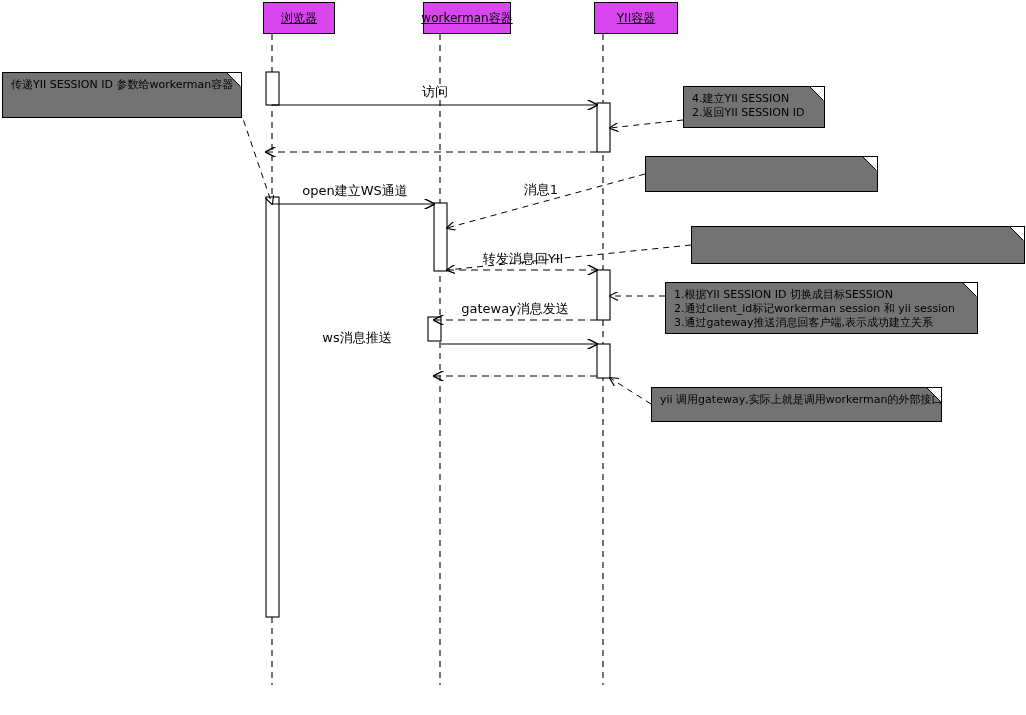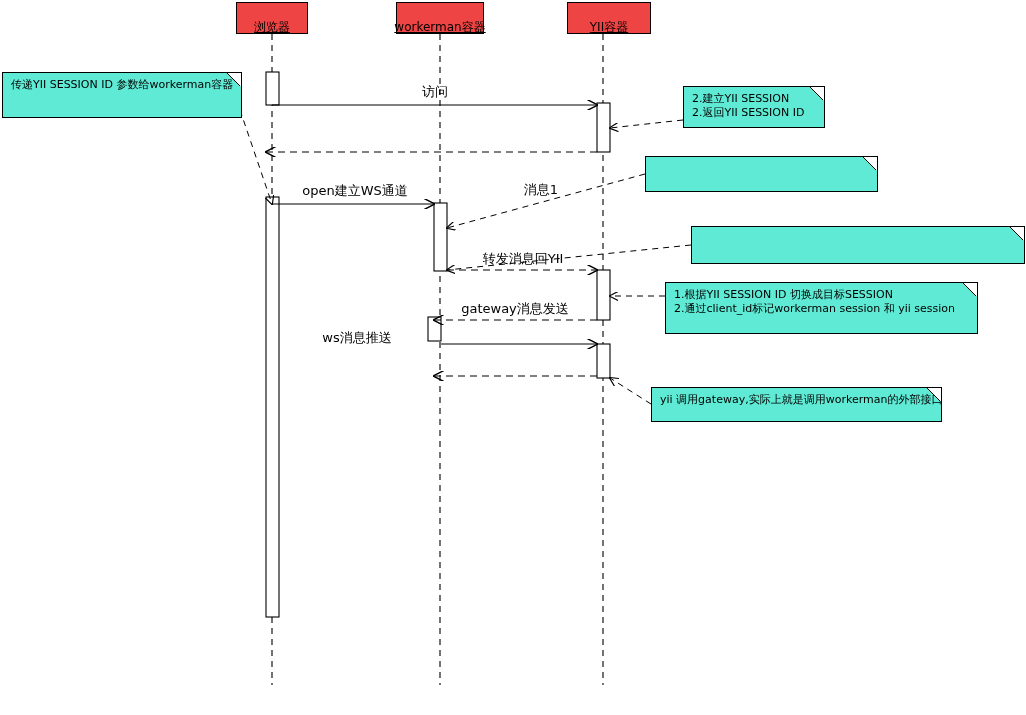--- a/index.html
+++ b/index.html
@@ -1,30 +1,31 @@
 <!DOCTYPE html>
 <html><head>
 <meta charset="utf-8">
 <style>
   html,body{margin:0;padding:0;background:#ffffff;}
   body{width:1026px;height:715px;font-family:"DejaVu Sans","Liberation Sans",sans-serif;}
   #diagram{position:relative;width:1026px;height:715px;overflow:hidden;}
   svg#canvas{position:absolute;left:0;top:0;width:1026px;height:715px;}
 
   .lifeline-box{
-    position:absolute;border:1px solid #000;background:#ef4444;
-    display:flex;align-items:flex-end;justify-content:center;
+    position:absolute;border:1px solid #000;background:#d946ef;
+    display:flex;align-items:center;justify-content:center;
     box-sizing:border-box;
+    margin-left:27px;
   }
   .lifeline-title{
     font-size:12px;color:#000;text-decoration:underline;
     white-space:nowrap;line-height:1;
   }
   .note{
-    position:absolute;border:1px solid #000;background:#5eead4;box-sizing:border-box;
+    position:absolute;border:1px solid #000;background:#737373;box-sizing:border-box;
     padding:5px 8px 4px 8px;
   }
   .note-fold{
     position:absolute;top:0;right:0;width:14px;height:14px;
   }
   .note-line{
     font-size:11px;color:#000;white-space:nowrap;line-height:14px;
     font-family:"DejaVu Sans","Liberation Sans",sans-serif;
   }
   .msg-label{
@@ -93,21 +94,21 @@
   <div id="note-boxes">
       <div class="note" style="left: 2px; top: 72px; width: 240px; height: 46px;">
         <div class="note-line">传递YII SESSION ID 参数给workerman容器</div>
         <svg class="note-fold" viewBox="0 0 14 14">
           <path d="M 0 0 L 13 0 L 13 13" stroke="#ffffff" stroke-width="2" fill="none"></path>
           <path d="M 0 0 L 13 13 L 13 0 Z" fill="#ffffff" stroke="none"></path>
           <path d="M 0 0 L 13 13" stroke="#000000" stroke-width="1" fill="none"></path>
         </svg>
       </div>
       <div class="note" style="left: 683px; top: 86px; width: 142px; height: 42px;">
-        <div class="note-line">2.建立YII SESSION</div>
+        <div class="note-line">4.建立YII SESSION</div>
         <div class="note-line">2.返回YII SESSION ID</div>
         <svg class="note-fold" viewBox="0 0 14 14">
           <path d="M 0 0 L 13 0 L 13 13" stroke="#ffffff" stroke-width="2" fill="none"></path>
           <path d="M 0 0 L 13 13 L 13 0 Z" fill="#ffffff" stroke="none"></path>
           <path d="M 0 0 L 13 13" stroke="#000000" stroke-width="1" fill="none"></path>
         </svg>
       </div>
       <div class="note" style="left: 645px; top: 156px; width: 233px; height: 36px;">
         <svg class="note-fold" viewBox="0 0 14 14">
           <path d="M 0 0 L 13 0 L 13 13" stroke="#ffffff" stroke-width="2" fill="none"></path>
@@ -118,20 +119,21 @@
       <div class="note" style="left: 691px; top: 226px; width: 334px; height: 38px;">
         <svg class="note-fold" viewBox="0 0 14 14">
           <path d="M 0 0 L 13 0 L 13 13" stroke="#ffffff" stroke-width="2" fill="none"></path>
           <path d="M 0 0 L 13 13 L 13 0 Z" fill="#ffffff" stroke="none"></path>
           <path d="M 0 0 L 13 13" stroke="#000000" stroke-width="1" fill="none"></path>
         </svg>
       </div>
       <div class="note" style="left: 665px; top: 282px; width: 313px; height: 52px;">
         <div class="note-line">1.根据YII SESSION ID 切换成目标SESSION</div>
         <div class="note-line">2.通过client_id标记workerman session 和 yii session</div>
+        <div class="note-line">3.通过gateway推送消息回客户端,表示成功建立关系</div>
         <svg class="note-fold" viewBox="0 0 14 14">
           <path d="M 0 0 L 13 0 L 13 13" stroke="#ffffff" stroke-width="2" fill="none"></path>
           <path d="M 0 0 L 13 13 L 13 0 Z" fill="#ffffff" stroke="none"></path>
           <path d="M 0 0 L 13 13" stroke="#000000" stroke-width="1" fill="none"></path>
         </svg>
       </div>
       <div class="note" style="left: 651px; top: 387px; width: 291px; height: 35px;">
         <div class="note-line">yii 调用gateway,实际上就是调用workerman的外部接口</div>
         <svg class="note-fold" viewBox="0 0 14 14">
           <path d="M 0 0 L 13 0 L 13 13" stroke="#ffffff" stroke-width="2" fill="none"></path>

